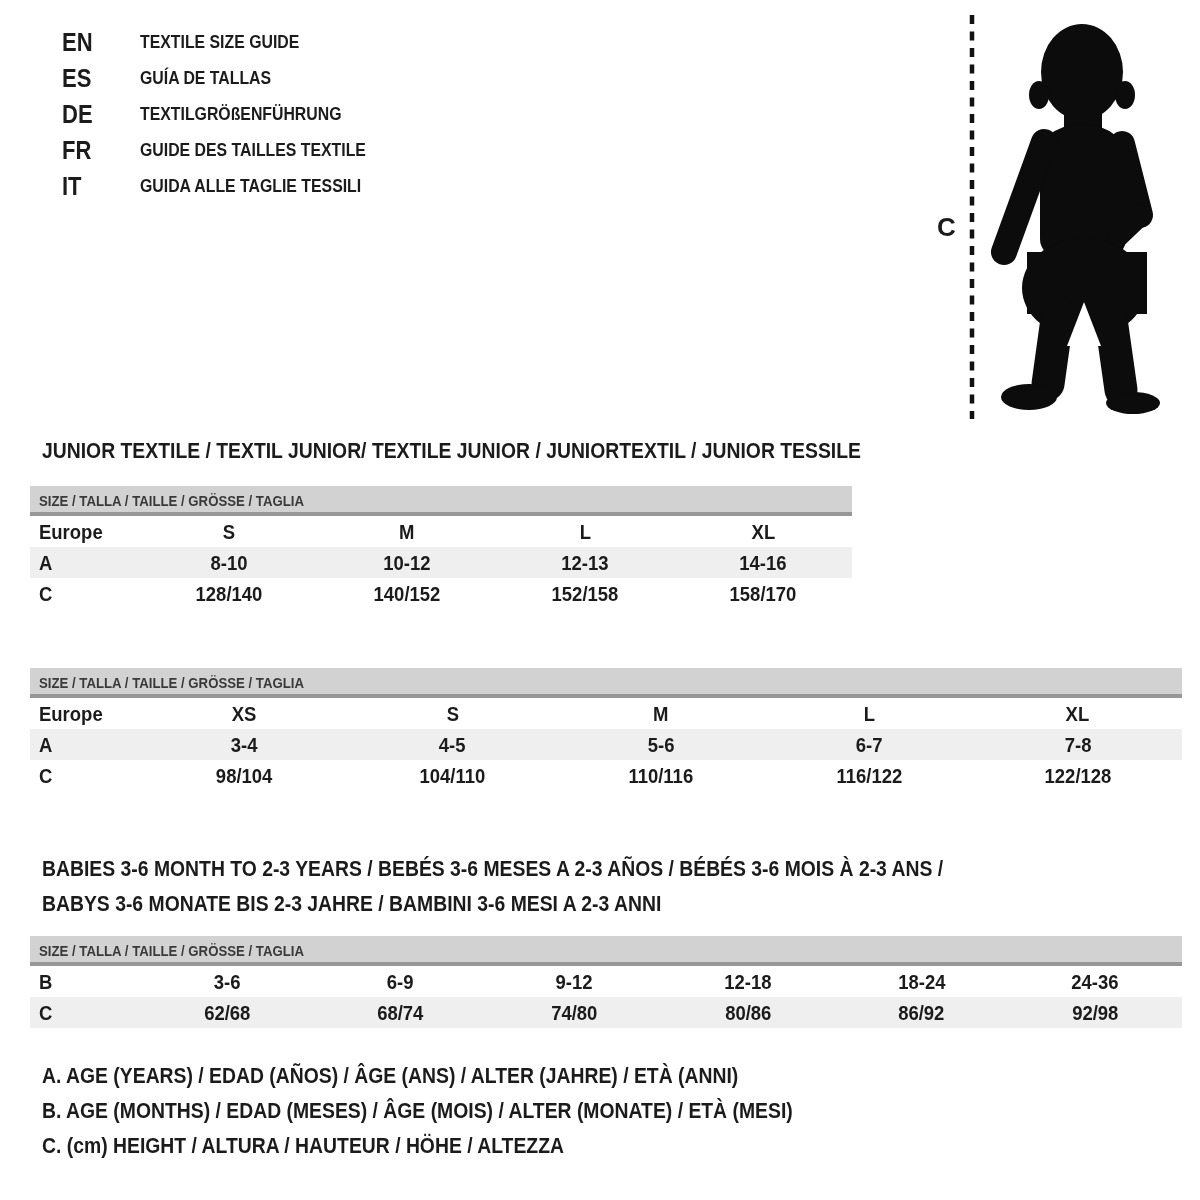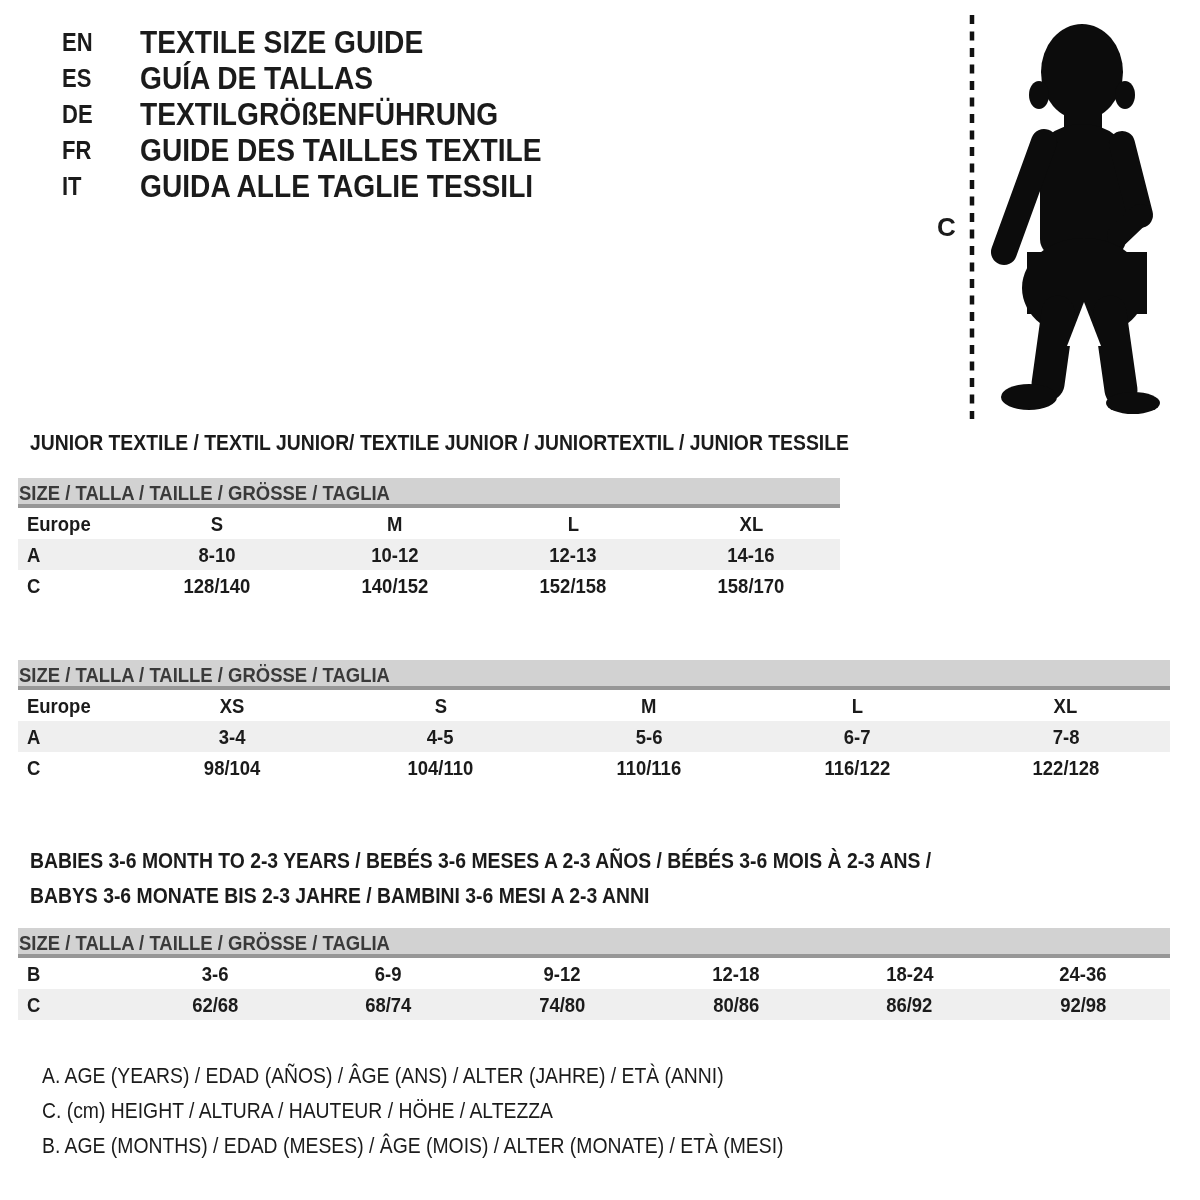--- a/index.html
+++ b/index.html
@@ -14,62 +14,62 @@
   }
   
   .cx  { display: inline-block; transform: scaleX(0.88); transform-origin: 0 50%; white-space: nowrap; }
   .cxc { display: inline-block; transform: scaleX(0.88); transform-origin: 50% 50%; white-space: nowrap; }
 
   
   .top { position: absolute; left: 0; top: 0; width: 1200px; height: 430px; margin-left: 22px; }
   .langs { position: absolute; left: 40px; top: 24px; margin: 0; padding: 0; list-style: none; }
   .langs li { display: flex; height: 36px; align-items: center; }
   .lang-code  { width: 78px; font-weight: bold; font-size: 25px; }
-  .lang-title { font-weight: bold; font-size: 32px; }
+  .lang-title { font-weight: bold; font-size: 18px; }
 
   .figure { position: absolute; left: 905px; top: 10px; width: 290px; height: 415px; }
   .c-label { position: absolute; left: 10px; top: 202px; font-size: 26px; font-weight: bold; }
   .dash-line { position: absolute; left: 41px; top: 2px; }
   .child-svg { position: absolute; left: 55px; top: 2px; }
 
   
-  .sec { position: absolute; left: 18px; }
+  .sec { position: absolute; left: 30px; margin-top: 8px; }
   #sec-junior   { top: 430px; width: 822px; }
   #sec-children { top: 638px; width: 1152px; }
   #sec-babies   { top: 843px; width: 1152px; }
 
   .sec h2 {
     margin: 0 0 0 12px;
     font-size: 22px; line-height: 26px;
     font-weight: bold;
     white-space: nowrap;
   }
   #sec-babies h2 { line-height: 35px; }
   .subA { font-size: 15px; vertical-align: -3px; font-weight: bold; }
 
   #sec-junior .tbl, #sec-children .tbl { margin-top: 22px; }
   #sec-babies .tbl { margin-top: 15px; }
 
   .size-bar {
     height: 30px; line-height: 30px;
     background: #d2d2d2;
     border-bottom: 4px solid #979797;
-    padding-left: 1px;
-    font-size: 21px; font-weight: bold;
+    padding-left: 9px;
+    font-size: 15px; font-weight: bold;
     color: #3a3a3a;
     white-space: nowrap; overflow: hidden;
   }
   .row { display: flex; height: 31px; align-items: center; font-size: 21px; font-weight: bold; }
   .row.shaded { background: #efefef; }
   .row .lbl { width: 110px; padding-left: 9px; text-decoration: underline; }
   .row .cell { flex: 1; text-align: center; }
 
   
   .notes { position: absolute; left: 42px; top: 1058px; margin: 0; padding: 0; list-style: none; }
-  .notes li { height: 35px; line-height: 35px; font-size: 22px; font-weight: normal; white-space: nowrap; }
+  .notes li { height: 35px; line-height: 35px; font-size: 22px; font-weight: bold; white-space: nowrap; }
 </style>
 </head>
 <body>
 
 <div class="top">
   <ul class="langs">
       <li>
         <span class="lang-code"><span class="cx">EN</span></span>
         <span class="lang-title"><span class="cx">TEXTILE SIZE GUIDE</span></span>
       </li>
@@ -209,15 +209,15 @@
         <div class="cell"><span class="cxc">74/80</span></div>
         <div class="cell"><span class="cxc">80/86</span></div>
         <div class="cell"><span class="cxc">86/92</span></div>
         <div class="cell"><span class="cxc">92/98</span></div>
       </div>
     </div>
 </section>
 
 <ul class="notes">
     <li><span class="cx">A. AGE (YEARS) / EDAD (AÑOS) / ÂGE (ANS) / ALTER (JAHRE) / ETÀ (ANNI)</span></li>
+    <li><span class="cx">B. AGE (MONTHS) / EDAD (MESES) / ÂGE (MOIS) / ALTER (MONATE) / ETÀ (MESI)</span></li>
     <li><span class="cx">C. (cm) HEIGHT / ALTURA / HAUTEUR / HÖHE / ALTEZZA</span></li>
-    <li><span class="cx">B. AGE (MONTHS) / EDAD (MESES) / ÂGE (MOIS) / ALTER (MONATE) / ETÀ (MESI)</span></li>
   </ul>
 
 </body></html>

